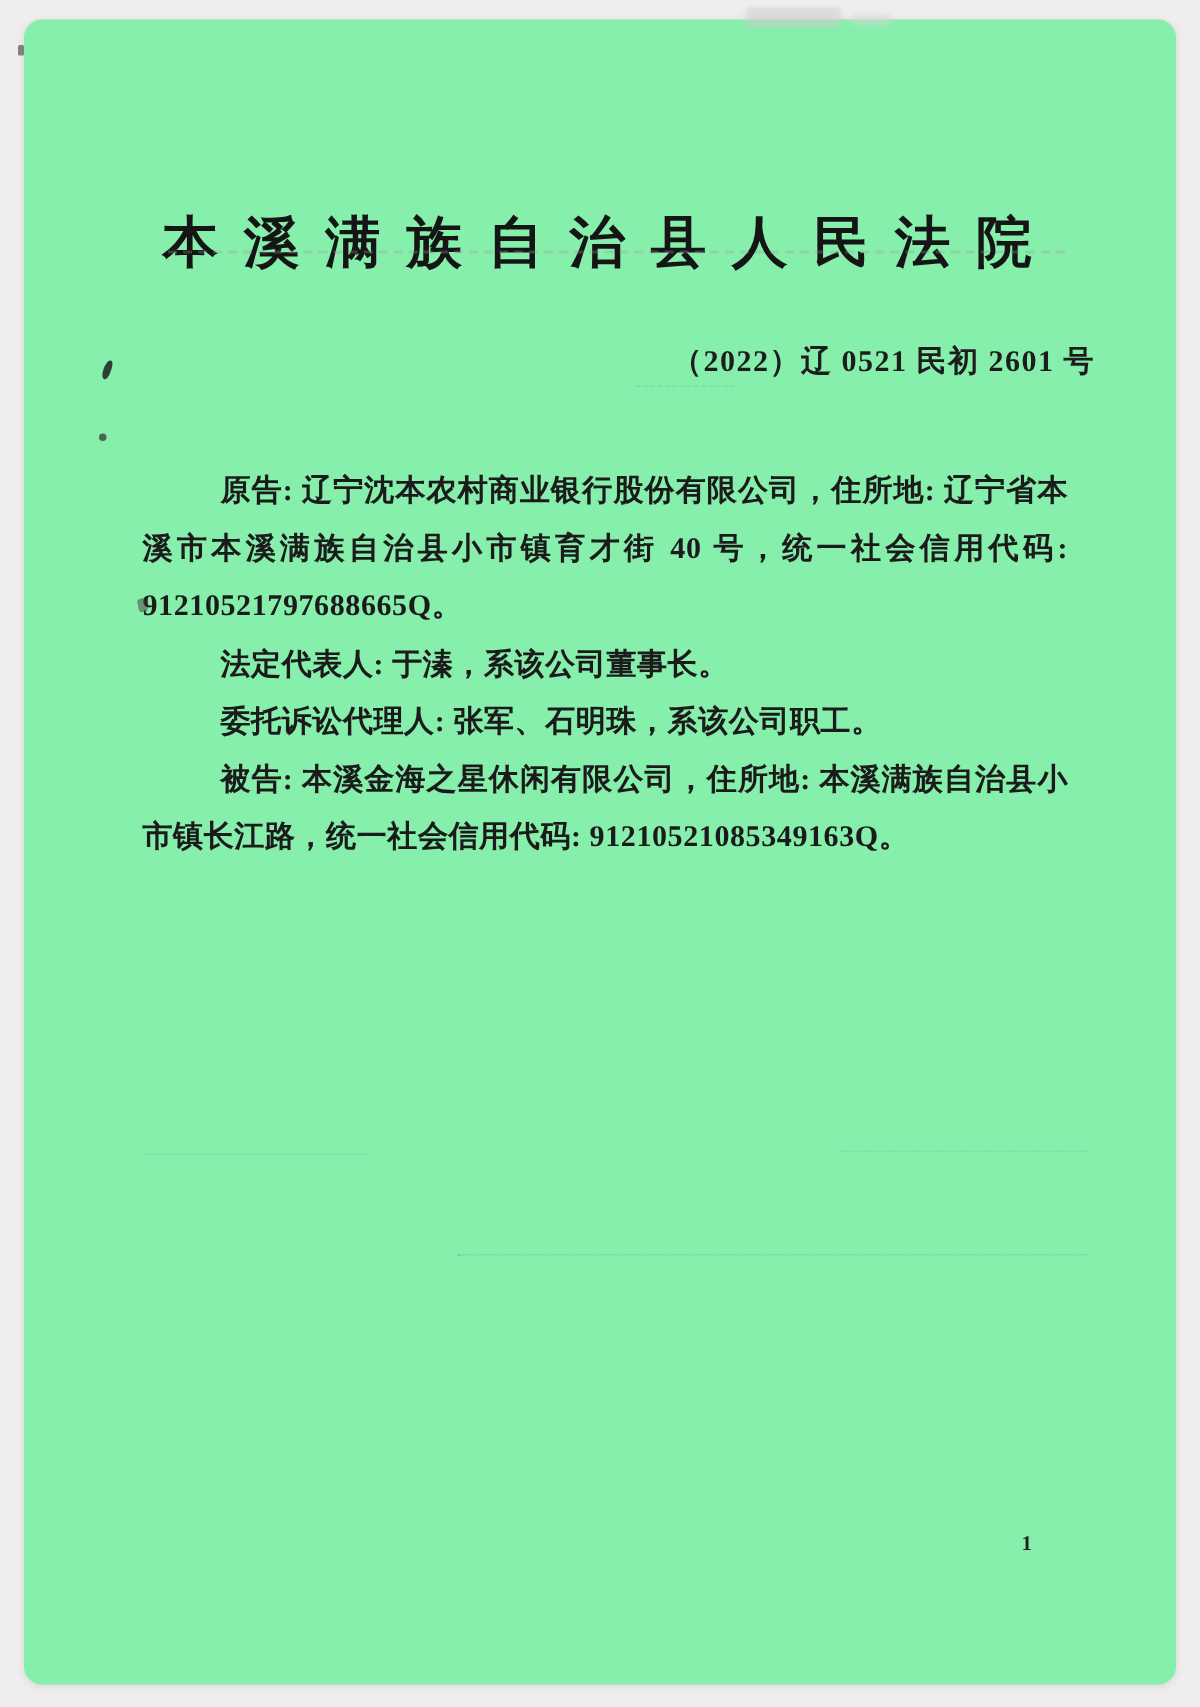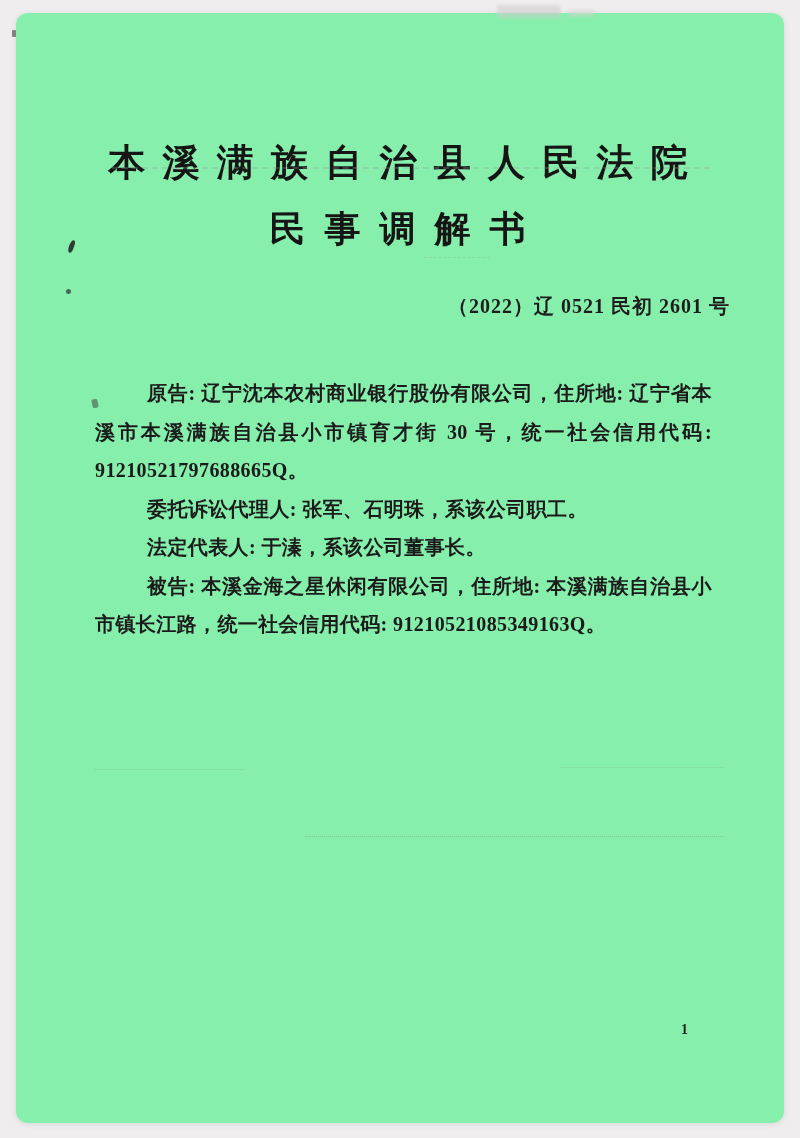--- a/index.html
+++ b/index.html
@@ -115,27 +115,26 @@
   .dash-legalrep {
     left: 305px; top: 836px; width: 420px; height: 0;
     border-top: 1px dotted #888888; opacity: 0.38;
   }
 </style>
 </head>
 <body>
 
 <div class="sheet">
   <div class="court-name">本 溪 满 族 自 治 县 人 民 法 院</div>
-  <div class="doc-title">民 事 调 解 书</div>
   <div class="case-number">（2022）辽 0521 民初 2601 号</div>
 
   <div class="doc-body">
-    <p>原告: 辽宁沈本农村商业银行股份有限公司，住所地: 辽宁省本溪市本溪满族自治县小市镇育才街 30 号，统一社会信用代码: 91210521797688665Q。</p>
+    <p>原告: 辽宁沈本农村商业银行股份有限公司，住所地: 辽宁省本溪市本溪满族自治县小市镇育才街 40 号，统一社会信用代码: 91210521797688665Q。</p>
+    <p>法定代表人: 于溱，系该公司董事长。</p>
     <p>委托诉讼代理人: 张军、石明珠，系该公司职工。</p>
-    <p>法定代表人: 于溱，系该公司董事长。</p>
     <p>被告: 本溪金海之星休闲有限公司，住所地: 本溪满族自治县小市镇长江路，统一社会信用代码: 91210521085349163Q。</p>
   </div>
 </div>
 
 <div class="page-number">1</div>
 
 <div class="artifact smudge-top"></div>
 <div class="artifact smudge-top2"></div>
 <div class="artifact speck-edge"></div>
 <div class="artifact speck-comma"></div>

